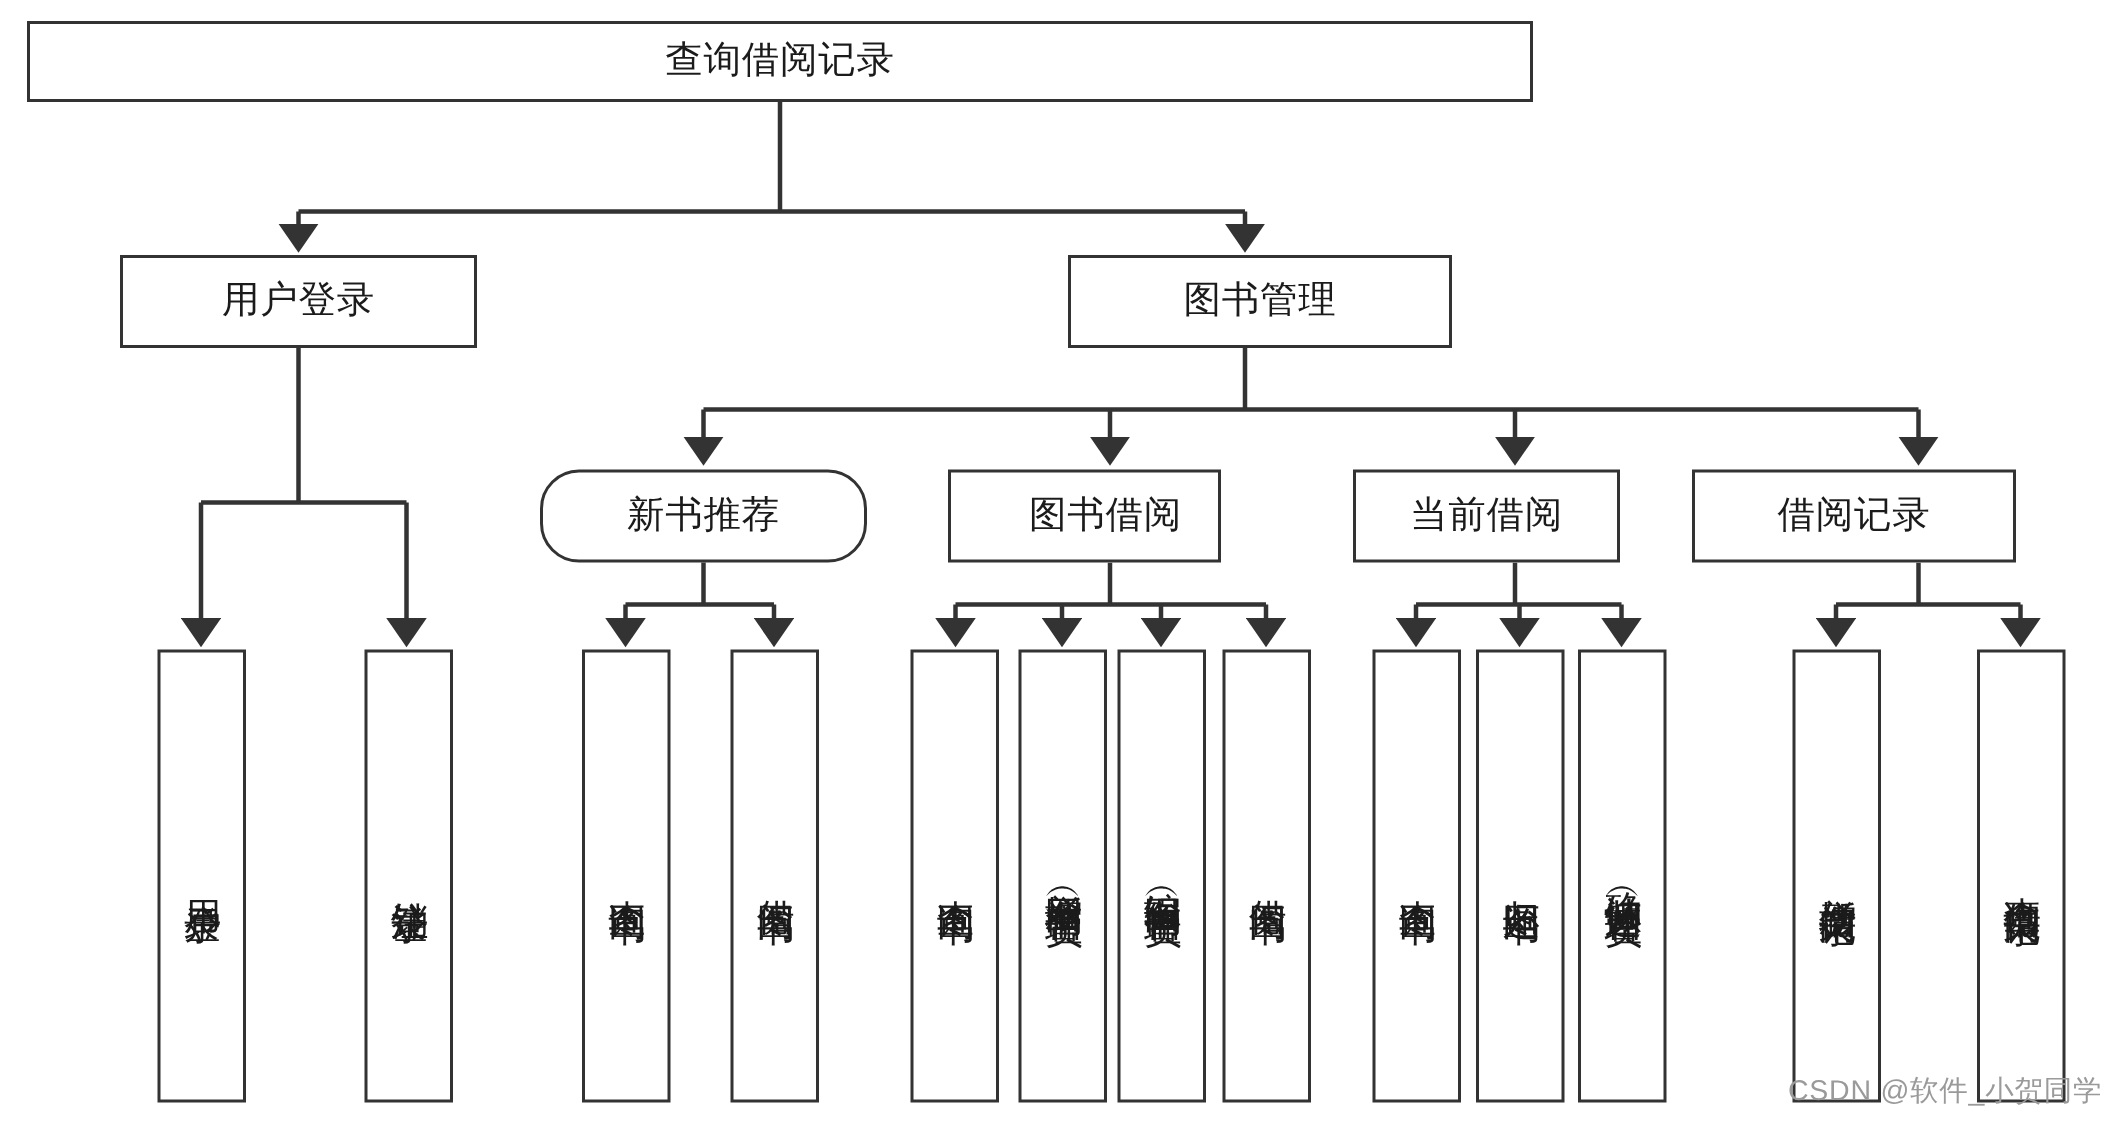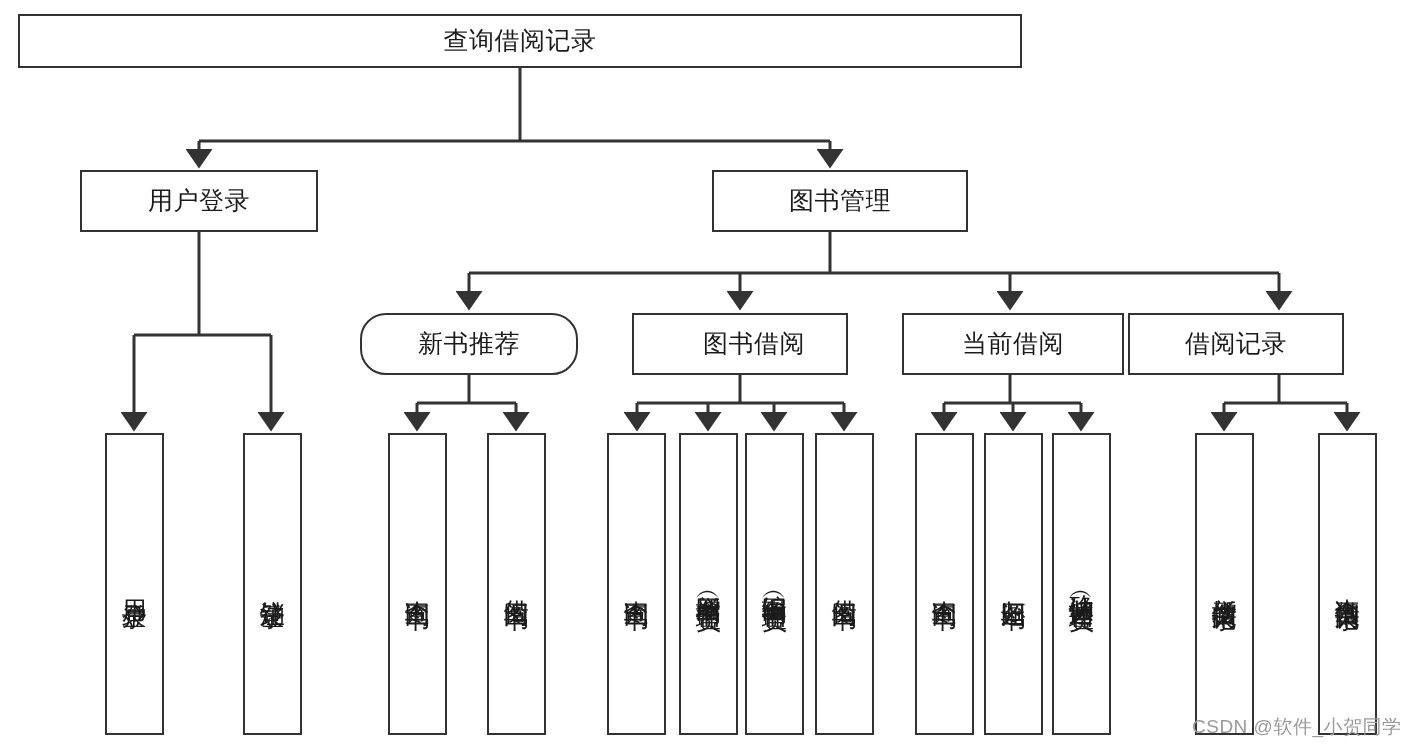--- a/index.html
+++ b/index.html
@@ -127,24 +127,24 @@
   <div class="node node-h" style="left:80px; top:170px; width:238px; height:62px;">
     <span>用户登录</span>
   </div>
   <div class="node node-h" style="left:712px; top:170px; width:256px; height:62px;">
     <span>图书管理</span>
   </div>
 
   <div class="node node-h" style="left:360px; top:313px; width:218px; height:62px;border-radius:26px;">
     <span>新书推荐</span>
   </div>
-  <div class="node node-h" style="left:632px; top:313px; width:216px; height:62px;padding-left:28px;">
+  <div class="node node-h" style="left:632px; top:313px; width:182px; height:62px;padding-left:28px;">
     <span>图书借阅</span>
   </div>
-  <div class="node node-h" style="left:902px; top:313px; width:222px; height:62px;">
+  <div class="node node-h" style="left:902px; top:313px; width:178px; height:62px;">
     <span>当前借阅</span>
   </div>
   <div class="node node-h" style="left:1128px; top:313px; width:216px; height:62px;">
     <span>借阅记录</span>
   </div>
 
   <div class="node node-v" style="left:105px; top:433px; width:59px; height:302px;">
     <span class="vtext">用户登录</span>
   </div>
   <div class="node node-v" style="left:243px; top:433px; width:59px; height:302px;">

